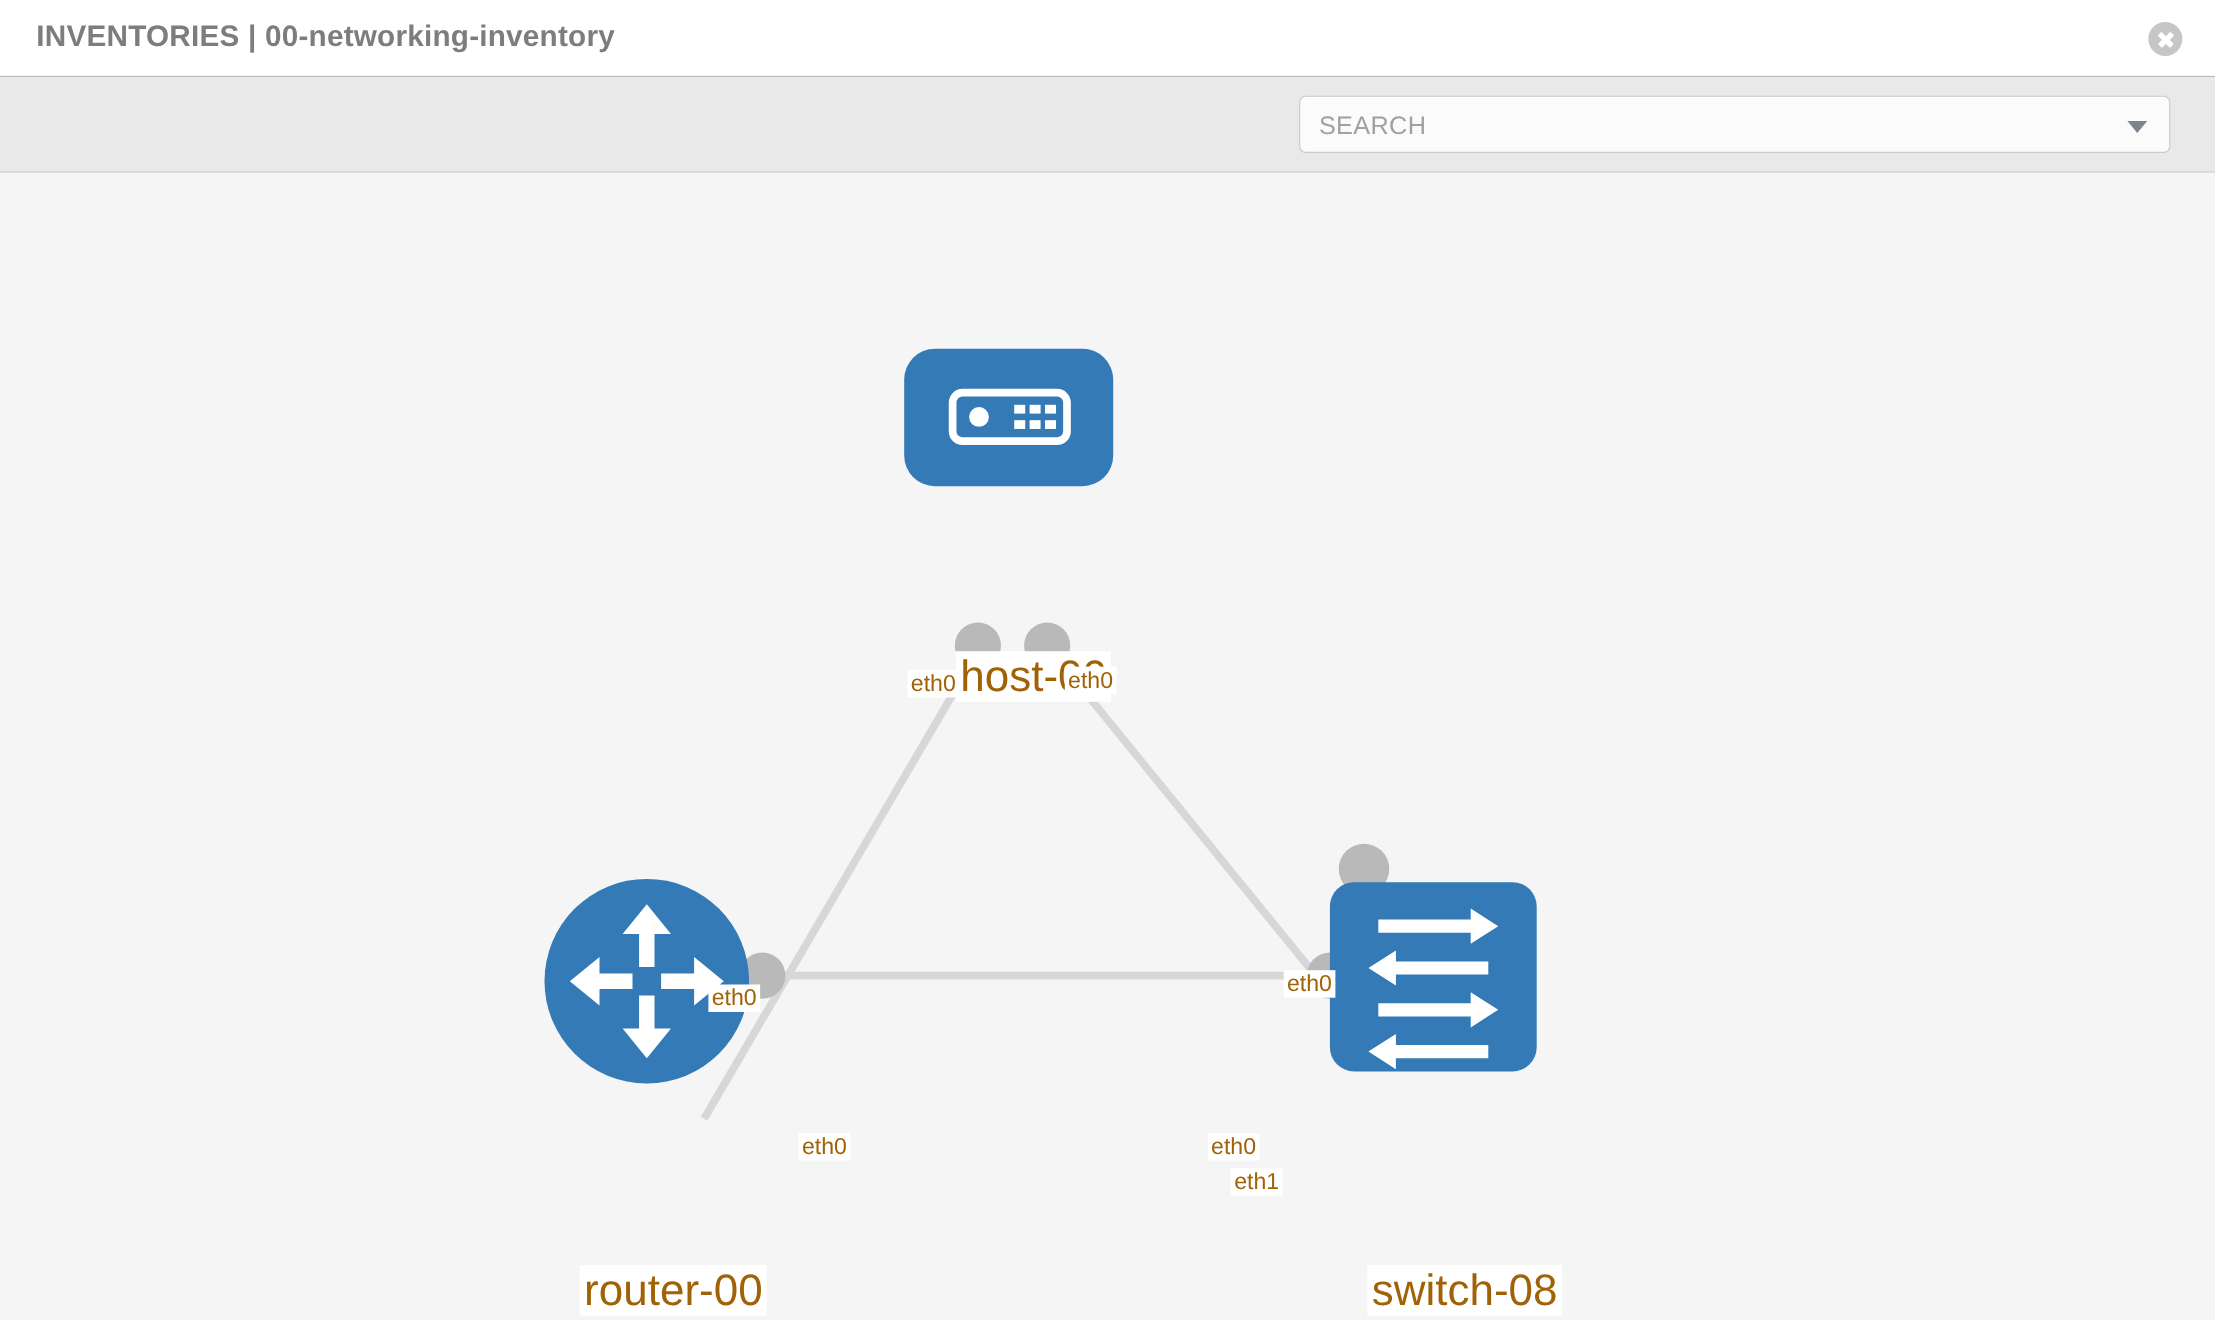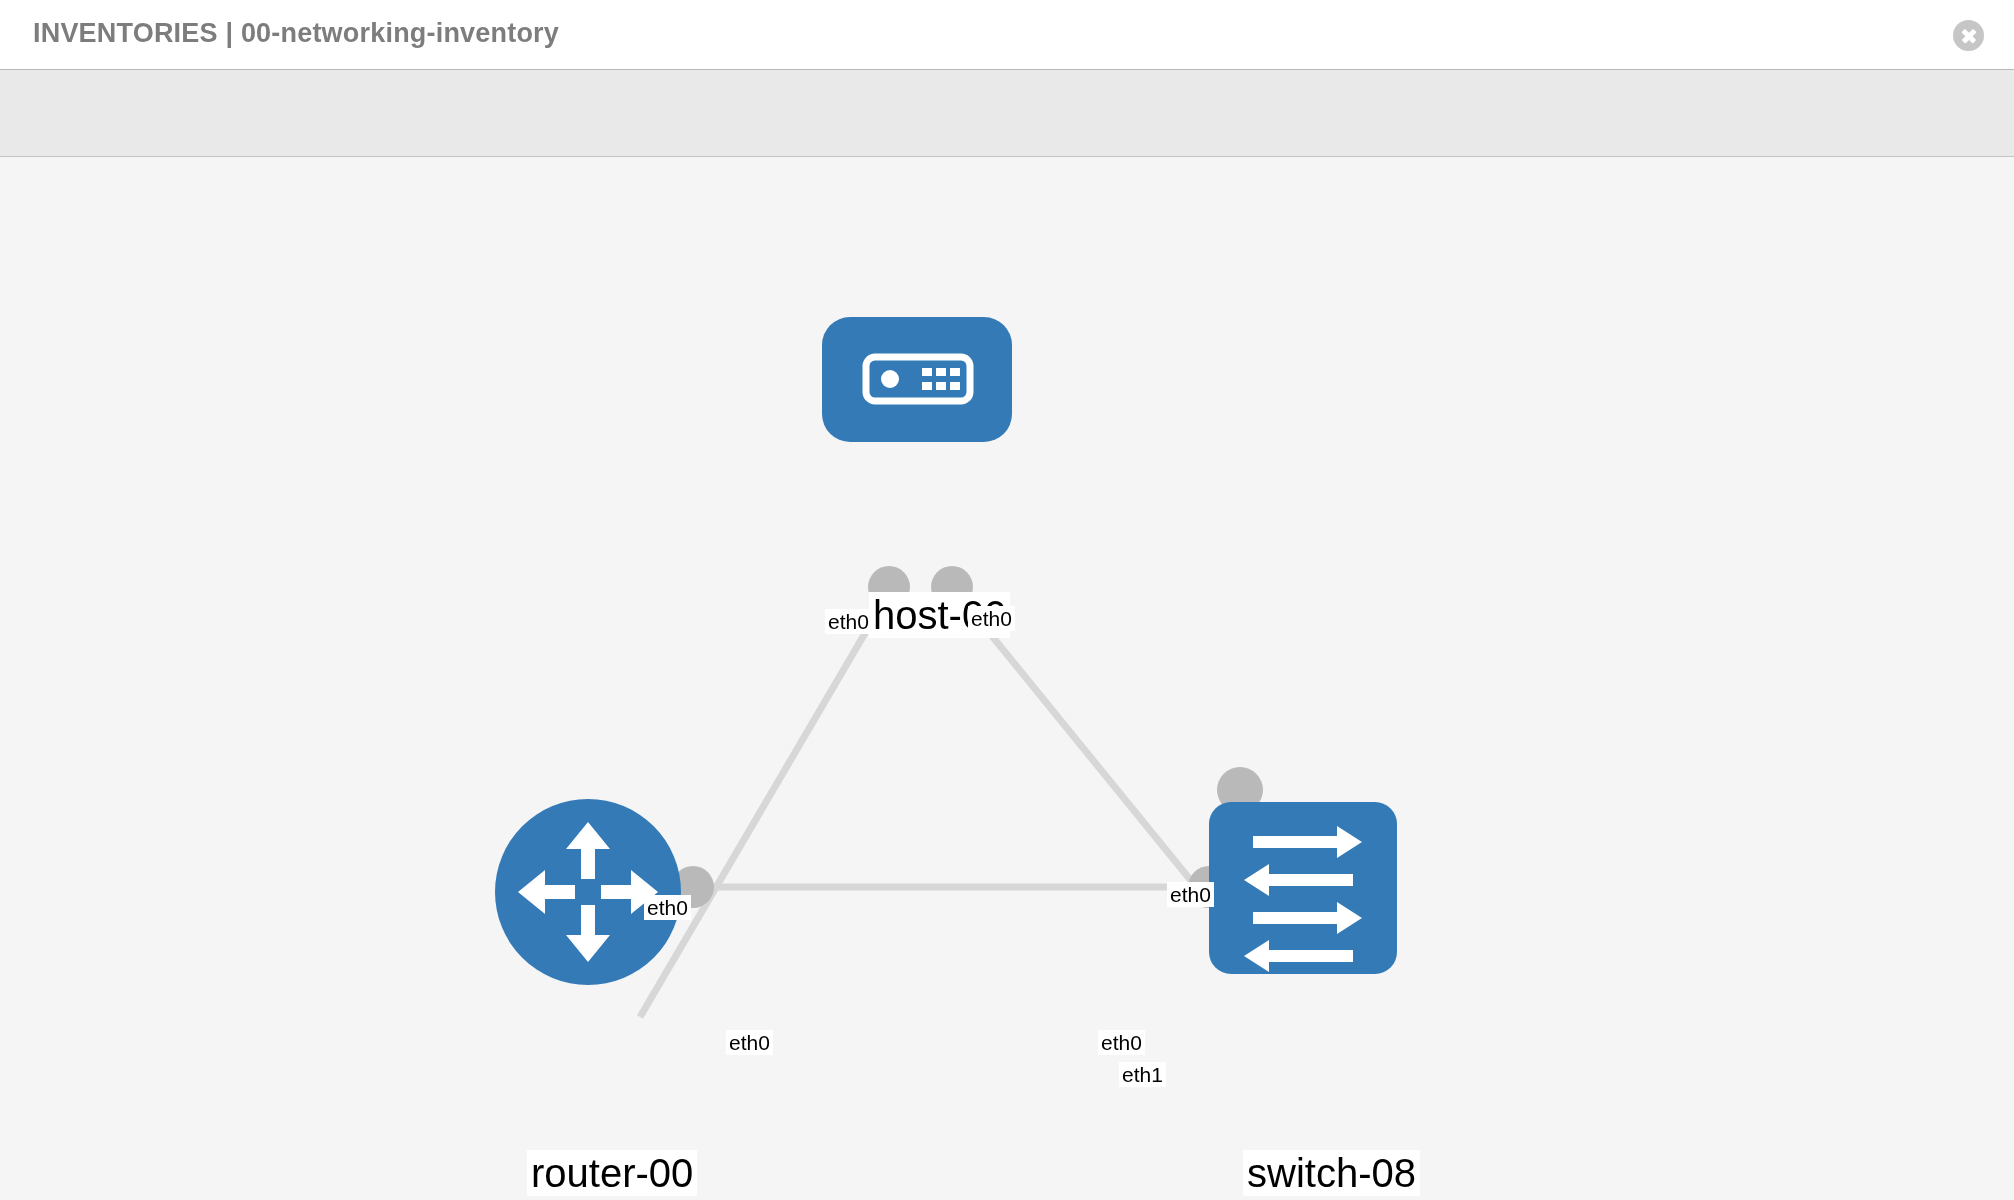--- a/index.html
+++ b/index.html
@@ -123,21 +123,21 @@
     position: absolute;
     top: 0; left: 0;
     width: 2014px;
     height: 1043px;
   }
 
   
   .node-label, .edge-label {
     position: absolute;
     background: #ffffff;
-    color: #000000;
+    color: #a16207;
     white-space: nowrap;
     line-height: 1.0;
   }
   .node-label { font-size: 40px; padding: 3px 4px; }
   .edge-label { font-size: 21px; padding: 2px 3px; }
 </style>
 </head>
 <body>
 
 <div id="app">
@@ -166,20 +166,24 @@
       <svg viewBox="0 0 44 44" aria-hidden="true">
         <g transform="rotate(38 22 22)">
           <circle cx="16" cy="14" r="8.5" fill="none" stroke="#7b8592" stroke-width="4.5"></circle>
           <rect x="13.6" y="20" width="4.8" height="20" fill="#7b8592"></rect>
           <rect x="18.4" y="28" width="8" height="4.2" fill="#7b8592"></rect>
           <rect x="18.4" y="35.5" width="6.5" height="4.2" fill="#7b8592"></rect>
         </g>
       </svg>
     </div>
 
+    <div class="select-box" id="search-select">
+      <span class="sel-label">SEARCH</span>
+      <span class="caret"></span>
+    </div>
   </div>
 
   <div class="canvas">
 
     <svg id="topo-svg" viewBox="0 0 2014 1043">
 
       <g stroke="#d7d7d7" stroke-width="7" fill="none">
         <line x1="895" y1="425" x2="640" y2="860"></line>
       </g>
       <g stroke="#d7d7d7" stroke-width="7" fill="none">

